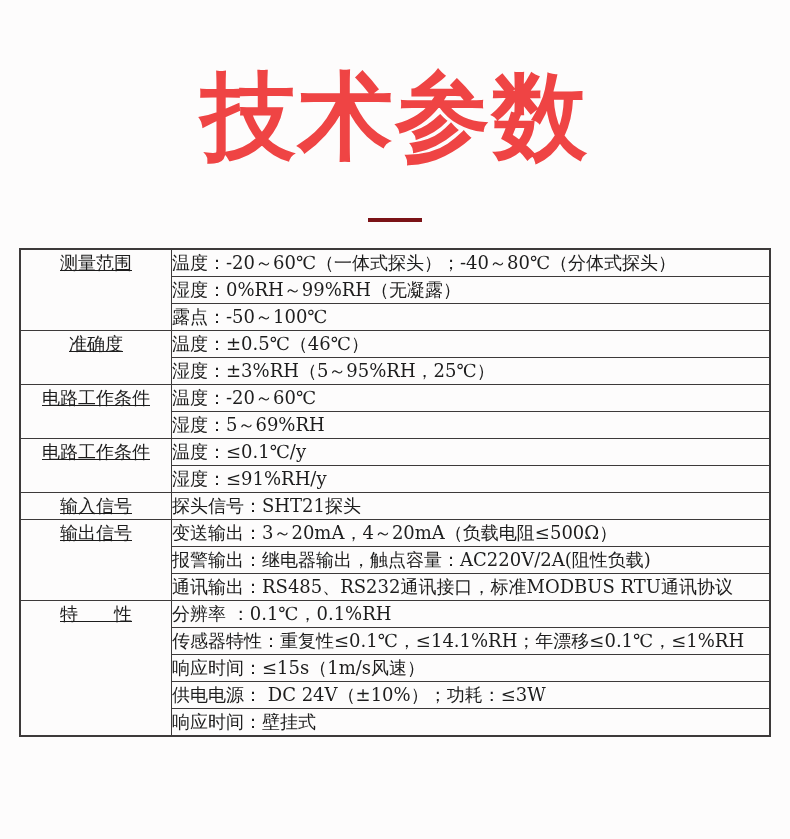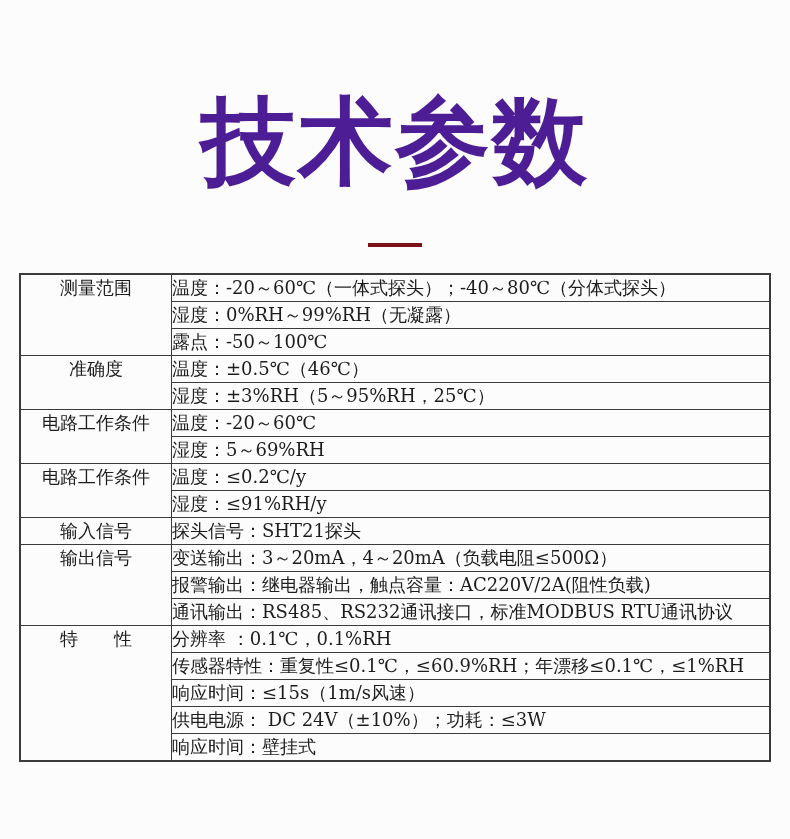--- a/index.html
+++ b/index.html
@@ -10,28 +10,28 @@
   .page {
     position: relative;
     width: 790px;
     height: 839px;
     margin: 0 auto;
     background: #fdfcfc;
     overflow: hidden;
   }
   .title {
     margin: 0;
-    padding-top: 88px;
+    padding-top: 63px;
     text-align: center;
     font-family: "Liberation Sans", sans-serif;
     font-weight: 900;
     font-size: 95px;
     line-height: 1.12;
     letter-spacing: 2px;
-    color: #4c1d95;
+    color: #ef4444;
   }
   .divider {
     width: 54px;
     height: 4px;
     margin: 49px auto 0 auto;
     background: #7b1216;
   }
   table.specs {
     border-collapse: collapse;
     table-layout: fixed;
@@ -46,20 +46,21 @@
     border: 1px solid #3d3a3a;
     height: 26px;
     padding: 0;
     overflow: hidden;
     white-space: nowrap;
   }
   td.group-label {
     width: 150px;
     vertical-align: top;
     text-align: center;
+    text-decoration: underline;
   }
   td.group-label .label-inner {
     height: 26px;
     display: flex;
     align-items: center;
     justify-content: center;
   }
   td.spec-value {
     padding-left: 24px;
     vertical-align: middle;
@@ -107,21 +108,21 @@
         <td class="spec-value">温度：-20～60℃</td>
       </tr>
       <tr>
         <td class="spec-value">湿度：5～69%RH</td>
       </tr>
 
       <tr>
         <td class="group-label" rowspan="2">
           <div class="label-inner">电路工作条件</div>
         </td>
-        <td class="spec-value">温度：≤0.2℃/y</td>
+        <td class="spec-value">温度：≤0.1℃/y</td>
       </tr>
       <tr>
         <td class="spec-value">湿度：≤91%RH/y</td>
       </tr>
 
       <tr>
         <td class="group-label">
           <div class="label-inner">输入信号</div>
         </td>
         <td class="spec-value">探头信号：SHT21探头</td>
@@ -140,21 +141,21 @@
         <td class="spec-value">通讯输出：RS485、RS232通讯接口，标准MODBUS RTU通讯协议</td>
       </tr>
 
       <tr>
         <td class="group-label" rowspan="5">
           <div class="label-inner">特　　性</div>
         </td>
         <td class="spec-value">分辨率 ：0.1℃，0.1%RH</td>
       </tr>
       <tr>
-        <td class="spec-value">传感器特性：重复性≤0.1℃，≤60.9%RH；年漂移≤0.1℃，≤1%RH</td>
+        <td class="spec-value">传感器特性：重复性≤0.1℃，≤14.1%RH；年漂移≤0.1℃，≤1%RH</td>
       </tr>
       <tr>
         <td class="spec-value">响应时间：≤15s（1m/s风速）</td>
       </tr>
       <tr>
         <td class="spec-value">供电电源： DC 24V（±10%）；功耗：≤3W</td>
       </tr>
       <tr>
         <td class="spec-value">响应时间：壁挂式</td>
       </tr>

